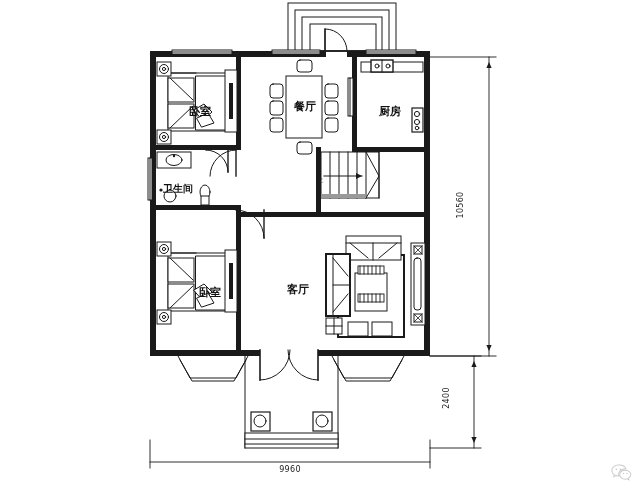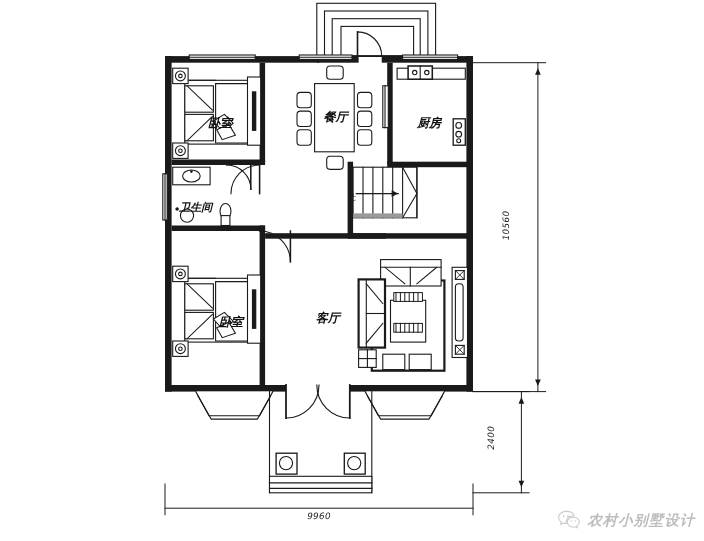--- a/index.html
+++ b/index.html
@@ -1,18 +1,18 @@
 <!DOCTYPE html>
 <html><head>
 <meta charset="utf-8">
 <style>
   html,body{margin:0;padding:0;background:#fff;}
   body{width:640px;height:492px;overflow:hidden;
        font-family:"Liberation Sans","DejaVu Sans",sans-serif;}
-  #stage{position:relative;width:640px;height:492px;background:#fca5a5;font-style:italic;}
+  #stage{position:relative;width:640px;height:492px;background:#fca5a5;}
   svg{display:block;}
   .rm-label{font-family:"DejaVu Sans","Liberation Sans",sans-serif;
             font-size:11px;fill:#111;font-weight:700;}
   .rm-label-sm{font-family:"DejaVu Sans","Liberation Sans",sans-serif;
             font-size:10px;fill:#111;font-weight:700;}
   .dim-txt{font-family:"DejaVu Sans","Liberation Sans",sans-serif;
             font-size:8px;fill:#222;letter-spacing:.3px;}
   .stair-txt{font-family:"DejaVu Sans","Liberation Sans",sans-serif;
             font-size:7px;fill:#222;}
   .wm{position:absolute;right:8px;bottom:8px;display:flex;align-items:center;gap:6px;
@@ -344,16 +344,15 @@
 
   <div class="wm">
     <svg class="wm-logo" viewBox="0 0 24 24">
       <path d="M9.2 3.2C5.2 3.2 2 5.9 2 9.2c0 1.9 1.1 3.6 2.8 4.7l-.7 2.1 2.4-1.2c.8.2 1.7.4 2.7.4h.5c-.2-.5-.3-1.1-.3-1.7 0-3.3 3.2-6 7.2-6h.6c-.6-2.5-3.5-4.3-7-4.3z" fill="none" stroke="#6f6f6f" stroke-width="1.1"></path>
       <circle cx="7" cy="8" r=".9" fill="#6f6f6f"></circle>
       <circle cx="11.4" cy="8" r=".9" fill="#6f6f6f"></circle>
       <path d="M16.6 8.9c-3.3 0-6 2.2-6 4.9 0 2.7 2.7 4.9 6 4.9.7 0 1.4-.1 2-.3l2 1-.6-1.7c1.5-.9 2.6-2.3 2.6-3.9 0-2.7-2.7-4.9-6-4.9z" fill="none" stroke="#6f6f6f" stroke-width="1.1"></path>
       <circle cx="14.8" cy="12.6" r=".75" fill="#6f6f6f"></circle>
       <circle cx="18.5" cy="12.6" r=".75" fill="#6f6f6f"></circle>
     </svg>
-    <span class="wm-txt">农村小别墅设计</span>
   </div>
 
 </div>
 
 </body></html>

